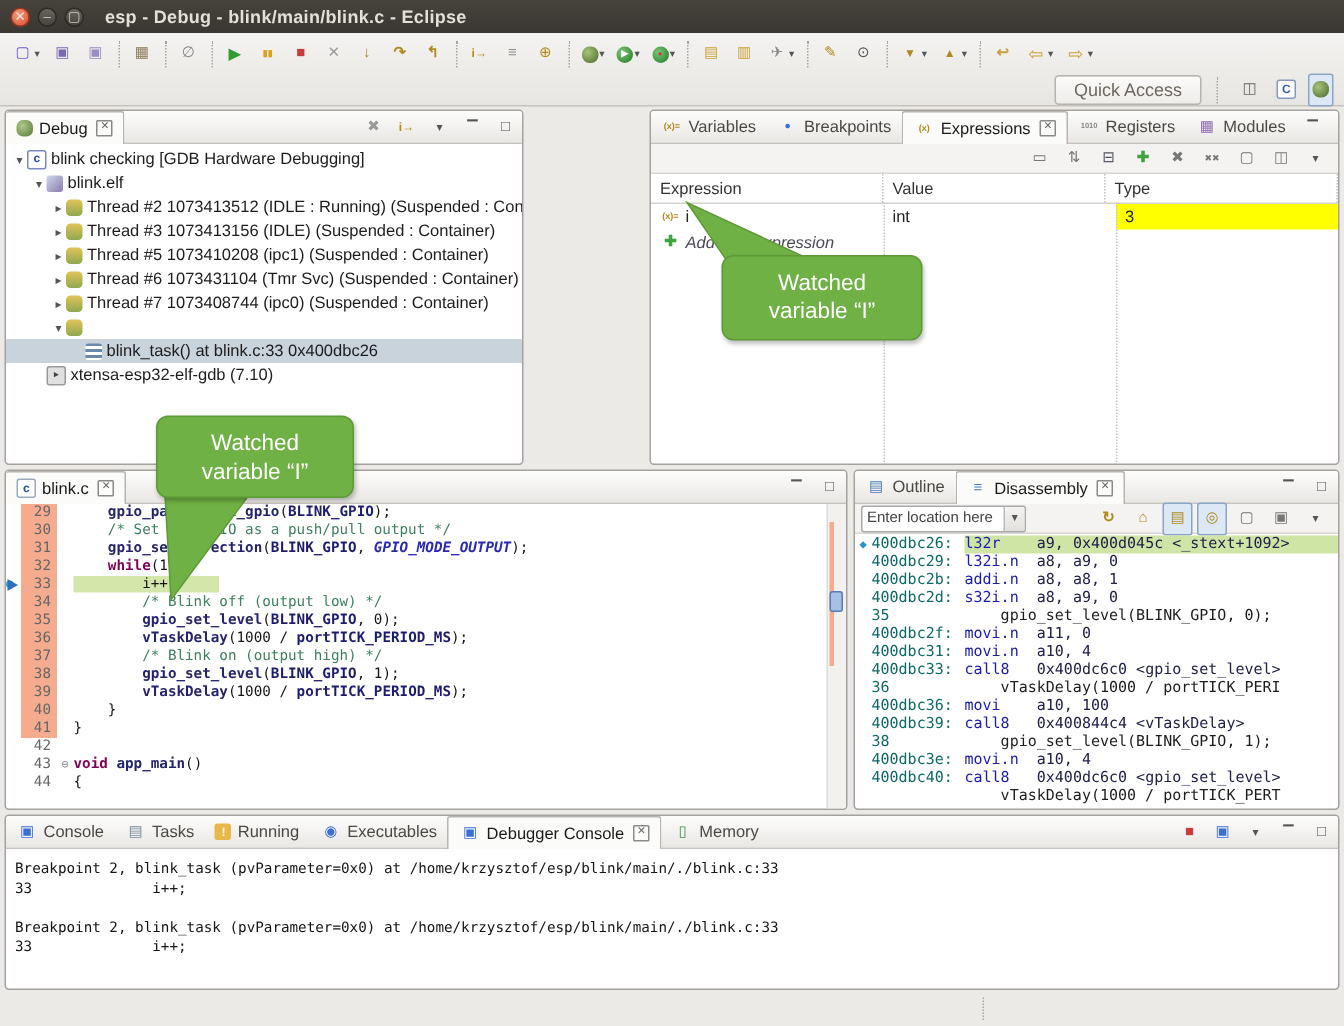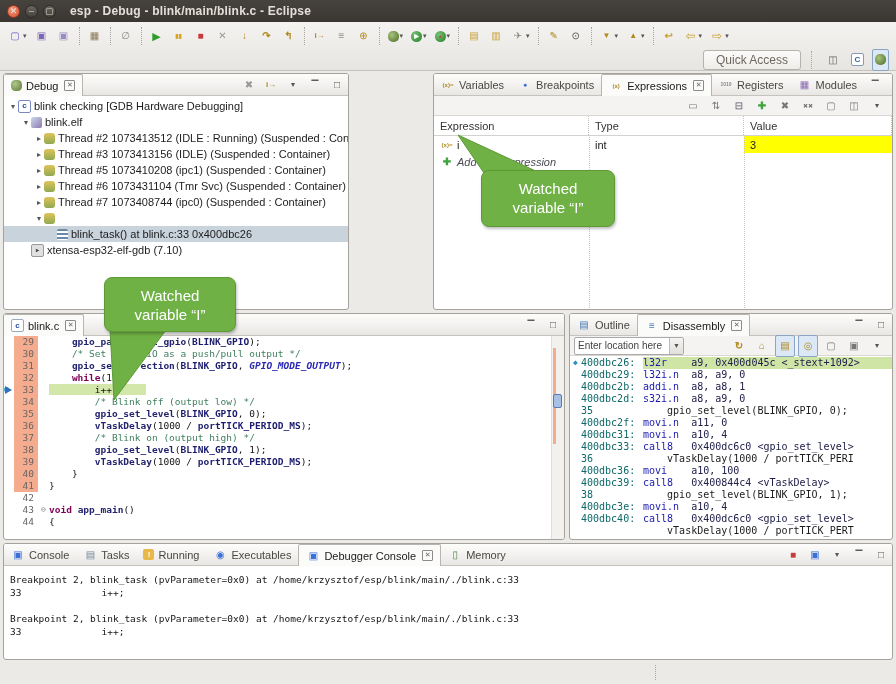--- a/index.html
+++ b/index.html
@@ -394,22 +394,22 @@
         <span class="tbtn">
           <span class="ic" style="color: rgb(119, 119, 119);">◫</span>
         </span>
         <span class="tbtn">
           <span class="ic" style="color: rgb(85, 85, 85); font-size: 8px;">▾</span>
         </span>
       </div>
     <div id="expr-table">
       <div class="xhead" id="expr-head">
           <span class="xhc" style="width: 155px;">Expression</span>
+          <span class="xhc" style="width: 148px;">Value</span>
           <span class="xhc" style="width: 155px;">Type</span>
-          <span class="xhc" style="width: 148px;">Value</span>
         </div>
       <div id="expr-rows">
           <div class="xrow">
             <span class="xc" style="width: 155px;">
               <span class="ic" style="color: rgb(176, 138, 30); font-size: 6px; font-weight: bold;">(x)=</span>
               <span>i</span>
             </span>
             <span class="xc" style="width: 155px;">int</span>
             <span class="xc" style="width: 148px; background: rgb(255, 255, 0);">3</span>
           </div>

